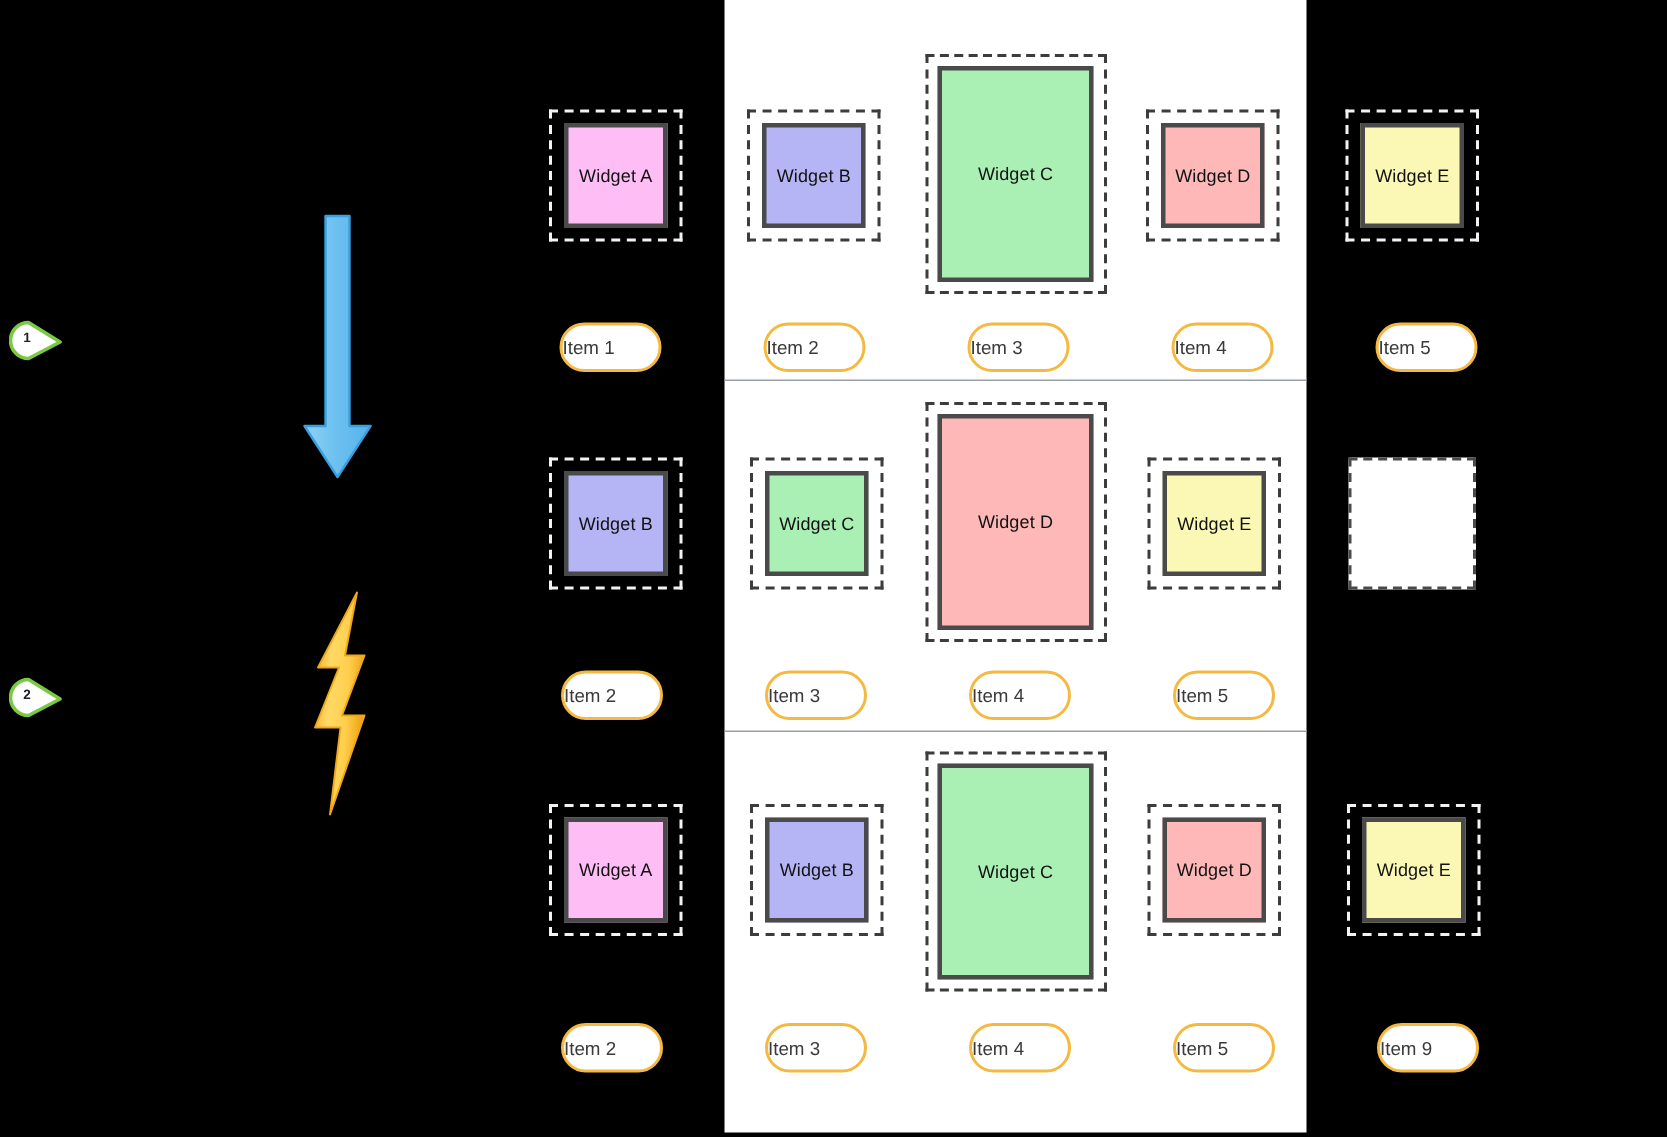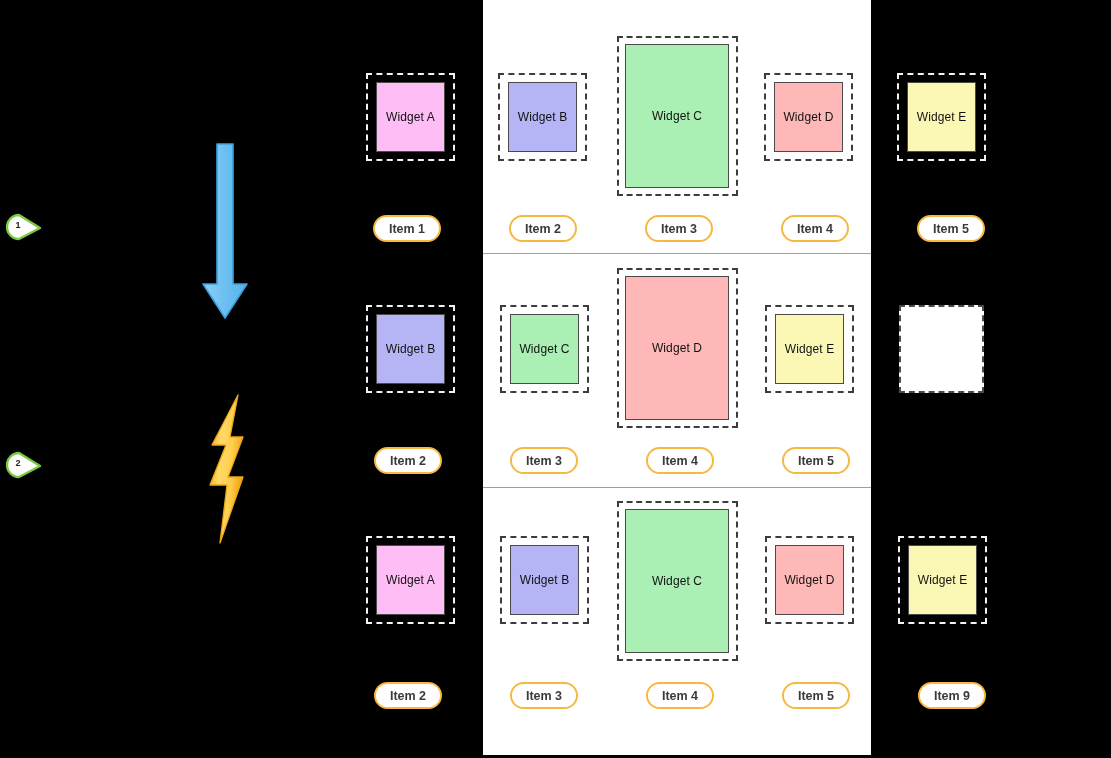--- a/index.html
+++ b/index.html
@@ -31,45 +31,45 @@
     box-sizing:border-box;
     border:2px dashed #3c3c3c;
     background:transparent;
   }
   .wrap.on-dark{
     border-color:#f2f2f2;
   }
   .widget{
     position:absolute;
     box-sizing:border-box;
-    border:1px solid #be185d;
+    border:3px solid #be185d;
     display:flex;
     align-items:center;
     justify-content:center;
     font-size:12px;
     color:#111111;
     letter-spacing:.1px;
     line-height:1;
   }
   .widget.blank{border-color:#9aa0a6;}
 
   
   .pill{
     position:absolute;
     box-sizing:border-box;
     background:#ffffff;
     border:2px solid #f5b942;
     border-radius:999px;
     display:flex;
     align-items:center;
-    justify-content:center;
+    justify-content:flex-start;
     font-size:12.5px;
-    font-weight:bold;
+    font-weight:normal;
     color:#3a3a3a;
-    height:27px;
+    height:33px;
     white-space:nowrap;
   }
 
   
   .callout{
     position:absolute;
     width:36px;height:28px;
   }
   .callout .num{
     position:absolute;

